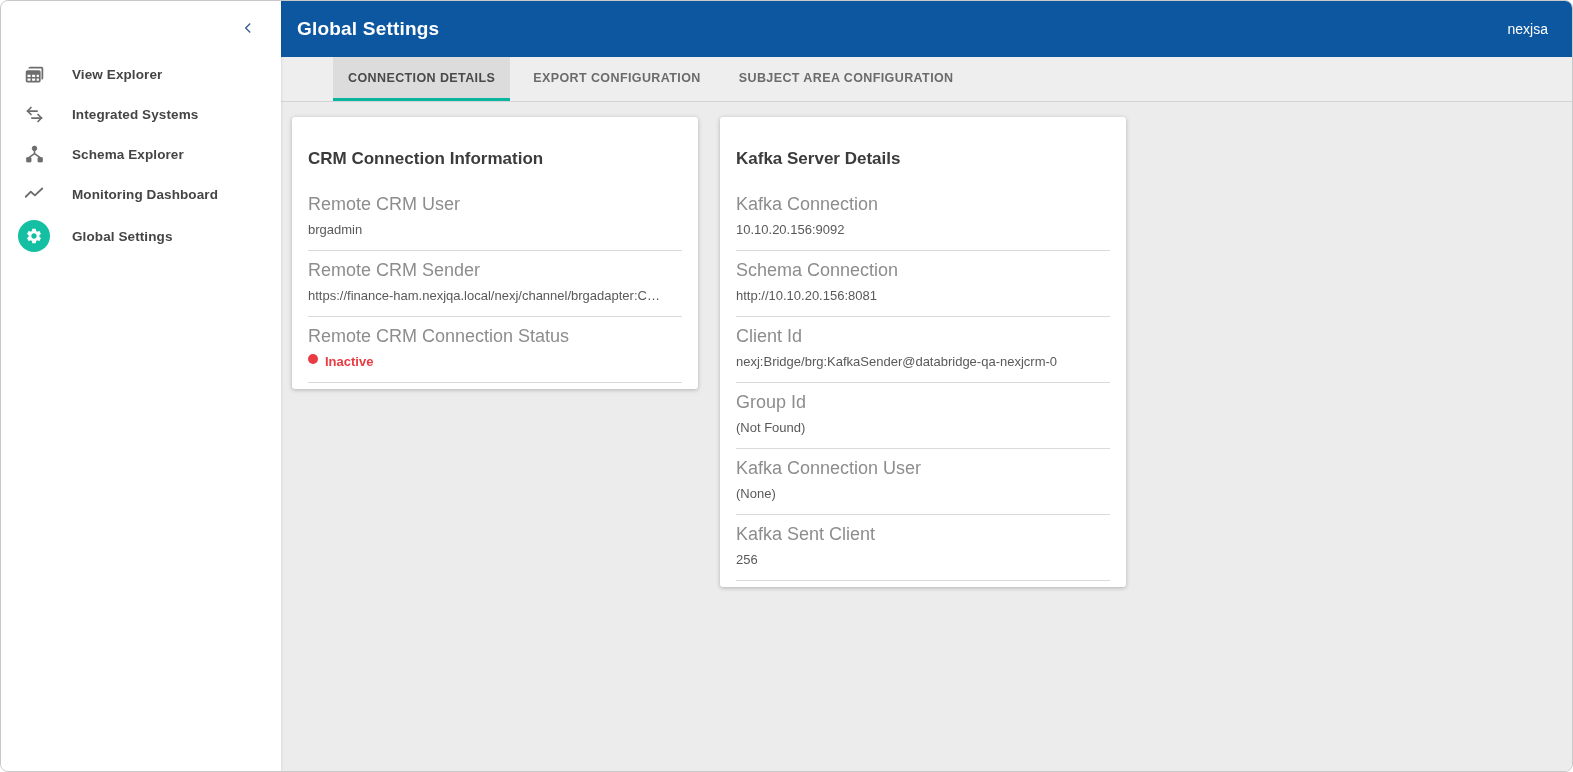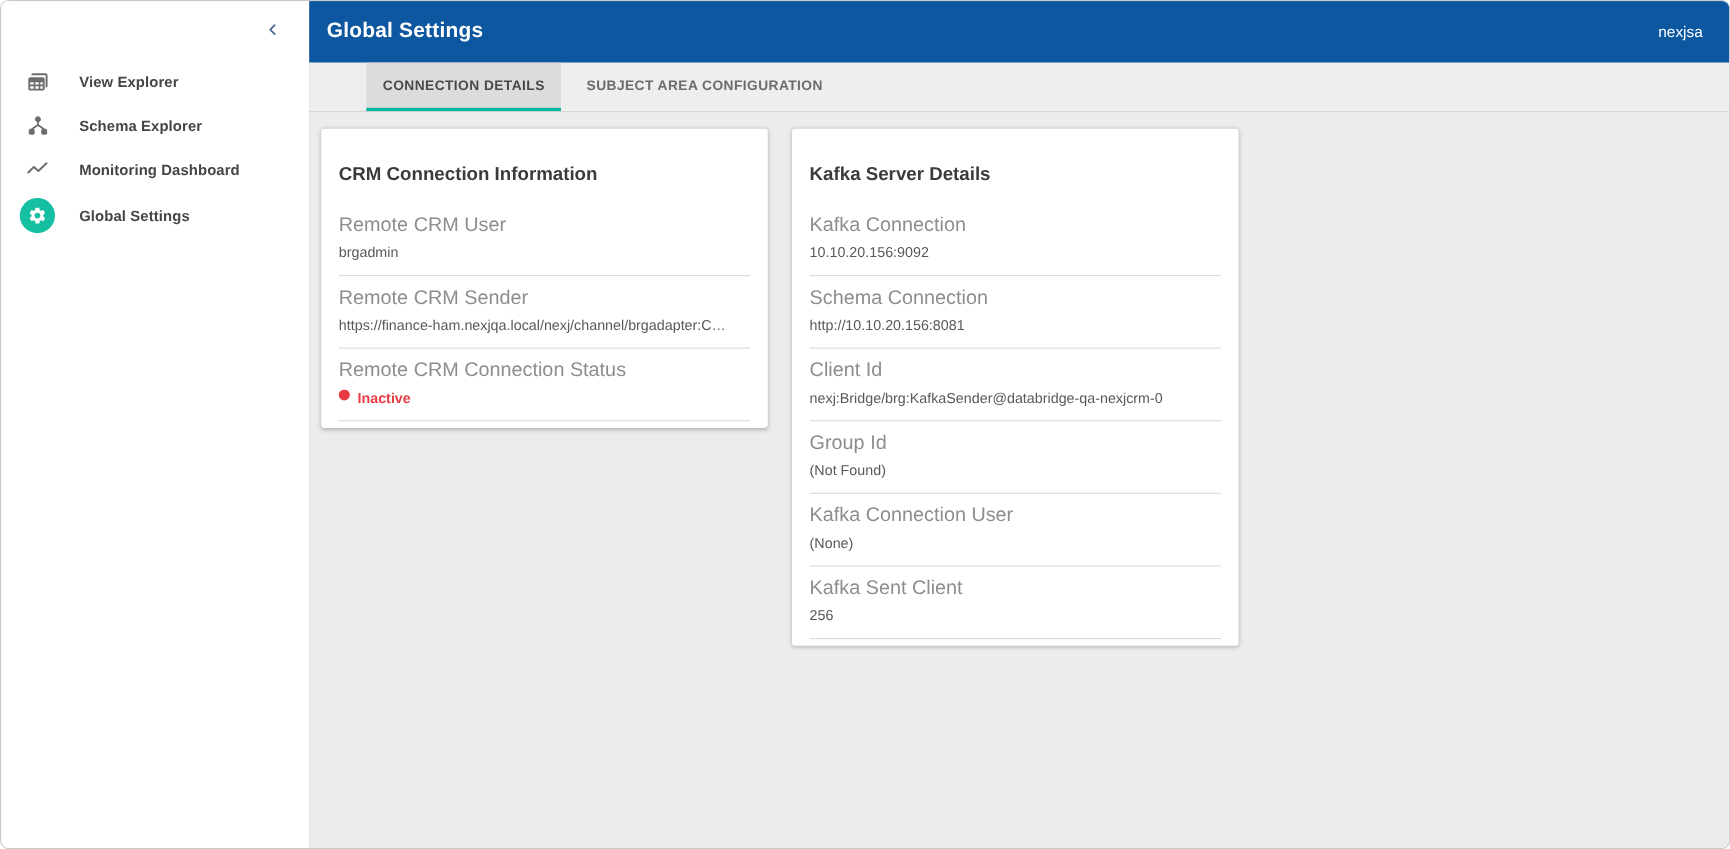--- a/index.html
+++ b/index.html
@@ -108,20 +108,31 @@
 
       <div class="nav-item">
         <span class="nav-icon-box">
           <svg width="21" height="21" viewBox="0 0 24 24" fill="currentColor">
               <path d="M20 3H7c-1.1 0-2 .9-2 2h15v13c1.1 0 2-.9 2-2V5c0-1.1-.9-2-2-2zM17 7H4c-1.1 0-2 .9-2 2v10c0 1.1.9 2 2 2h13c1.1 0 2-.9 2-2V9c0-1.1-.9-2-2-2zm-9.5 12H4v-2.5h3.5V19zm0-4.25H4v-2.5h3.5v2.5zM12.75 19h-3.5v-2.5h3.5V19zm0-4.25h-3.5v-2.5h3.5v2.5zM17 19h-2.5v-2.5H17V19zm0-4.25h-2.5v-2.5H17v2.5z"></path>
             </svg>
         </span>
         <span class="nav-label">View Explorer</span>
       </div>
 
+      <div class="nav-item">
+        <span class="nav-icon-box">
+          <svg width="21" height="21" viewBox="0 0 24 24" fill="none" stroke="currentColor" stroke-width="2" stroke-linecap="round" stroke-linejoin="round">
+              <polyline points="8 4 4 8 8 12" fill="none"></polyline>
+              <line x1="4" y1="8" x2="15" y2="8"></line>
+              <polyline points="16 12 20 16 16 20" fill="none"></polyline>
+              <line x1="20" y1="16" x2="9" y2="16"></line>
+            </svg>
+        </span>
+        <span class="nav-label">Integrated Systems</span>
+      </div>
 
       <div class="nav-item">
         <span class="nav-icon-box">
           <svg width="21" height="21" viewBox="0 0 24 24" fill="currentColor" stroke="currentColor">
               <circle cx="12" cy="5" r="2.6"></circle>
               <rect x="3" y="15.5" width="5" height="5" rx="0.5"></rect>
               <rect x="16" y="15.5" width="5" height="5" rx="0.5"></rect>
               <path d="M12 7v4M12 11L5.5 15.5M12 11l6.5 4.5" fill="none" stroke-width="1.8"></path>
             </svg>
         </span>
@@ -151,20 +162,21 @@
 
   <div class="main-col">
 
     <div class="app-header">
       <span class="app-title">Global Settings</span>
       <span class="user-name">nexjsa</span>
     </div>
 
     <div class="tab-bar">
       <div class="tab active">CONNECTION DETAILS</div>
+      <div class="tab">EXPORT CONFIGURATION</div>
       <div class="tab">SUBJECT AREA CONFIGURATION</div>
     </div>
 
     <div class="content">
 
       <div class="card">
         <div class="card-title">CRM Connection Information</div>
 
         <div class="field">
           <div class="field-label">Remote CRM User</div>

